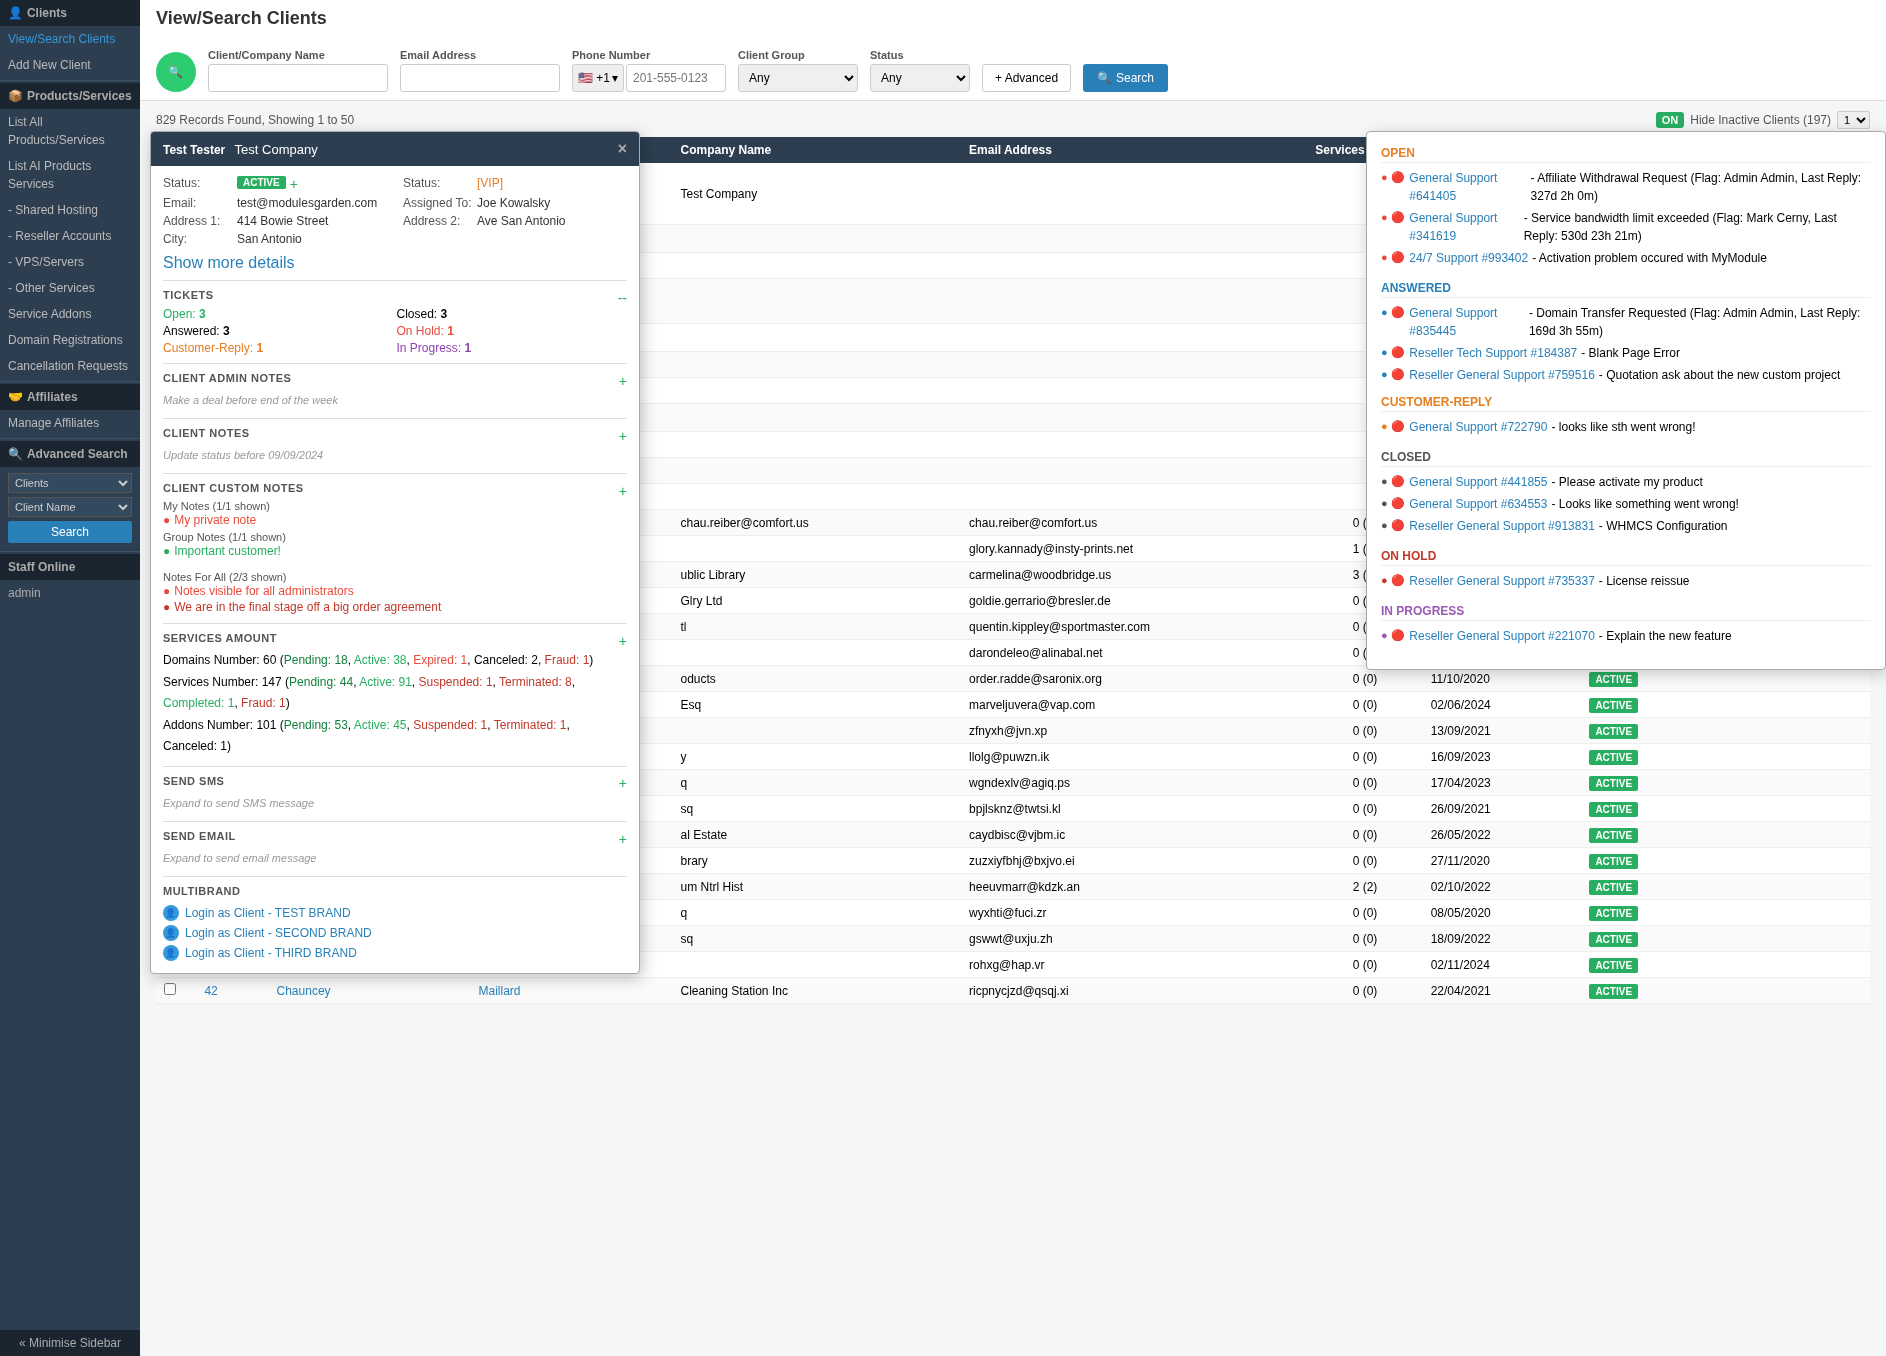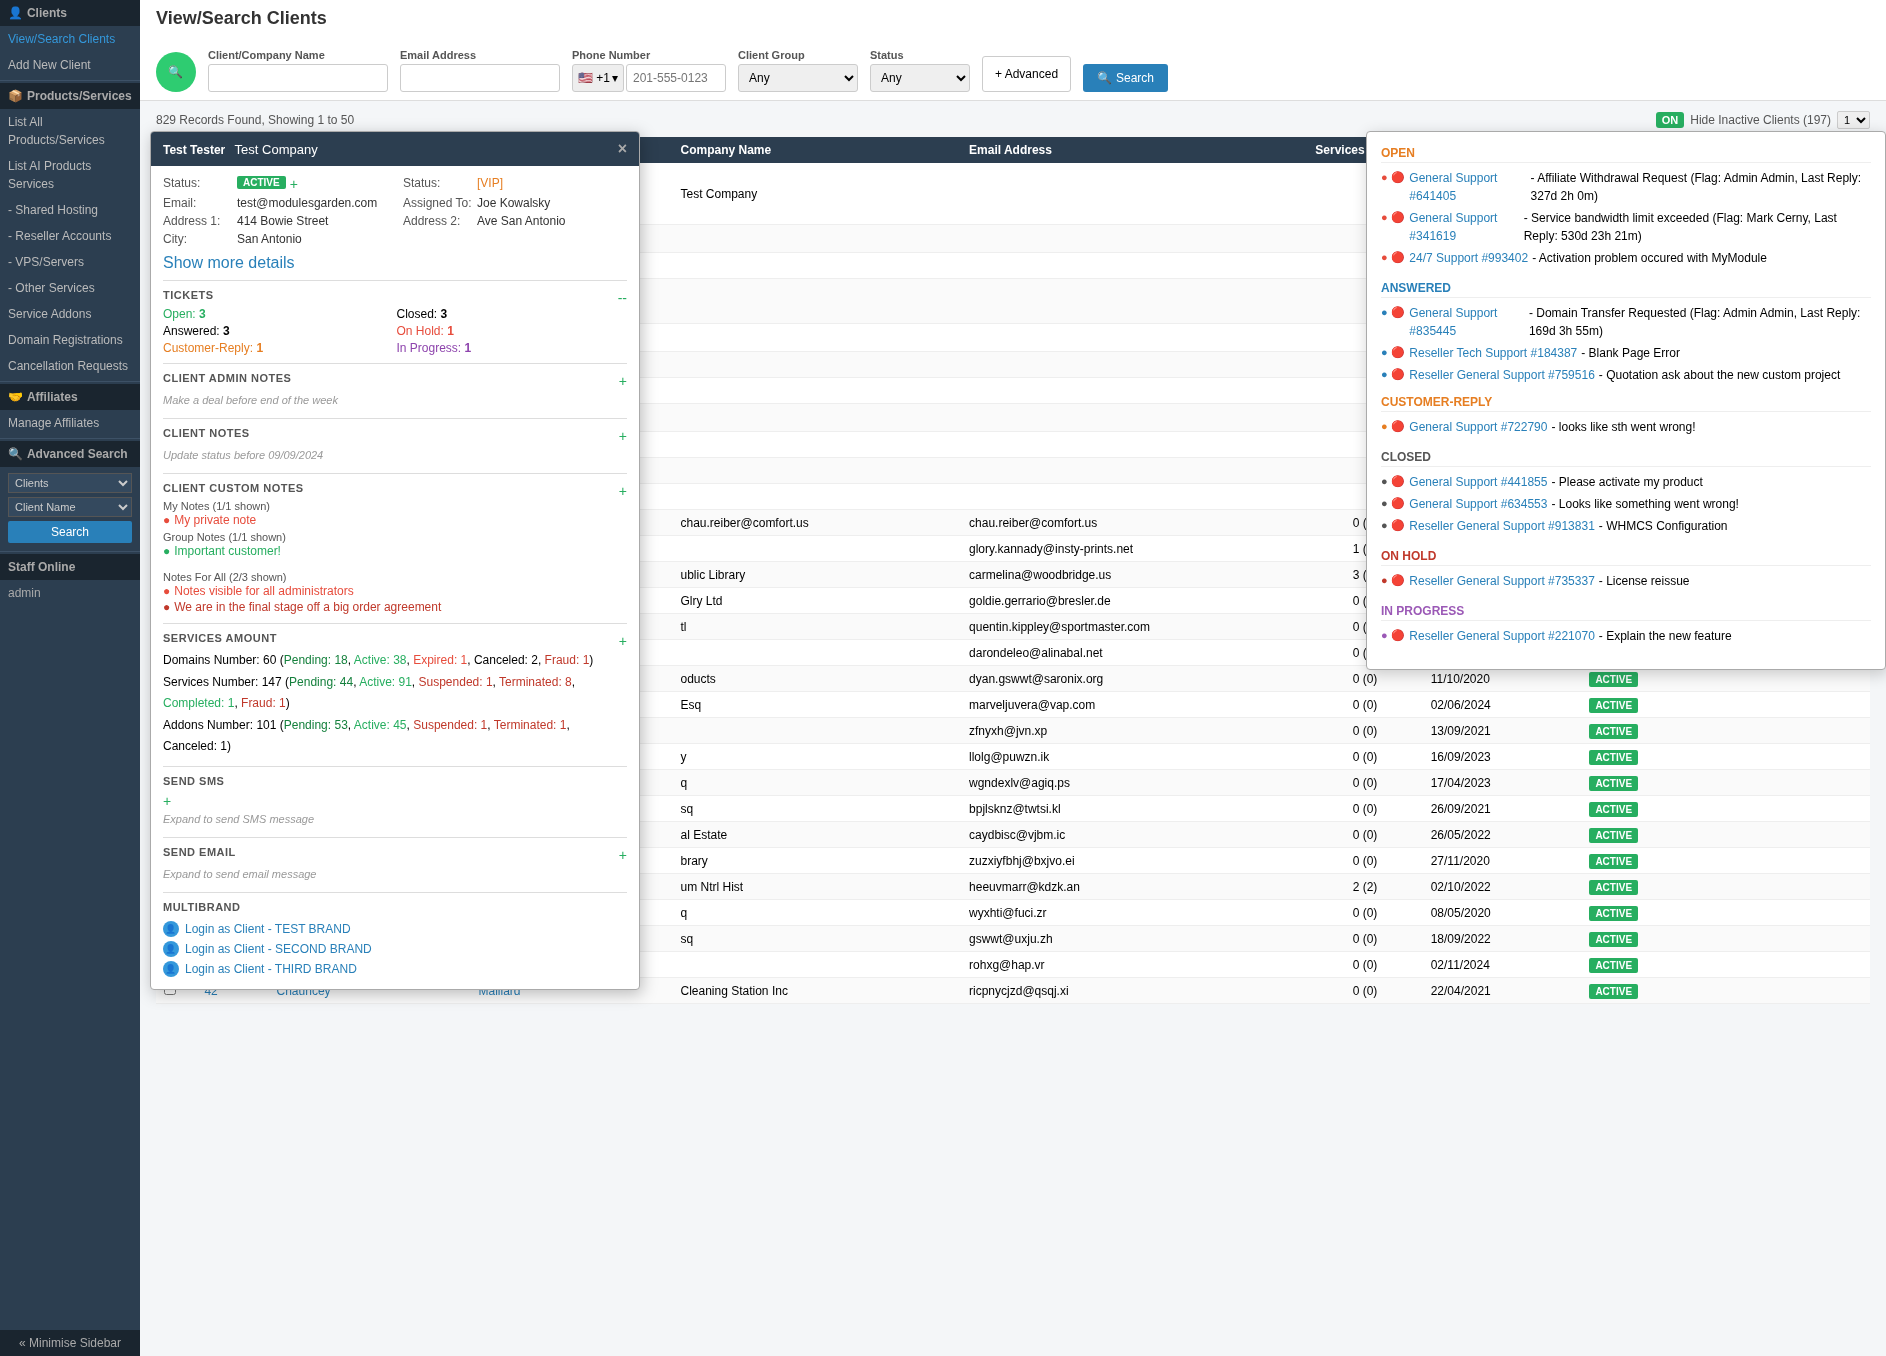--- a/index.html
+++ b/index.html
@@ -120,21 +120,21 @@
       gap: 2px;
       height: 28px;
     }
     .btn-advanced {
       background: #fff;
       border: 1px solid #ccc;
       border-radius: 3px;
       padding: 13px 12px;
       font-size: 12px;
       cursor: pointer;
-      height: 36px;
+      height: 28px;
       display: flex;
       align-items: center;
       gap: 4px;
     }
     .btn-search {
       background: #2980b9;
       color: white;
       border: none;
       border-radius: 3px;
       padding: 5px 14px;
@@ -791,21 +791,21 @@
       <td>18/03/2024</td>
       <td><span class="badge-active">ACTIVE</span></td>
       <td></td>
     </tr>
           <tr>
       <td><input type="checkbox" style=""></td>
       <td><span class="link-blue"></span></td>
       <td><span class="link-blue"></span></td>
       <td><span class="link-blue"></span></td>
       <td>oducts</td>
-      <td>dyan.gswwt@saronix.org</td>
+      <td>order.radde@saronix.org</td>
       <td style="text-align:center;">0 (0)</td>
       <td>11/10/2020</td>
       <td><span class="badge-active">ACTIVE</span></td>
       <td></td>
     </tr>
           <tr>
       <td><input type="checkbox" style=""></td>
       <td><span class="link-blue"></span></td>
       <td><span class="link-blue"></span></td>
       <td><span class="link-blue"></span></td>
@@ -1076,21 +1076,21 @@
               <span class="plus-icon">+</span>
             </div>
             <div class="services-text">
               <div><span>Domains Number: 60</span> (<span class="pending">Pending: 18</span>, <span class="active-s">Active: 38</span>, <span class="expired">Expired: 1</span>, <span>Canceled: 2</span>, <span class="fraud">Fraud: 1</span>)</div>
               <div><span>Services Number: 147</span> (<span class="pending">Pending: 44</span>, <span class="active-s">Active: 91</span>, <span class="suspended">Suspended: 1</span>, <span class="terminated">Terminated: 8</span>, <span class="completed">Completed: 1</span>, <span class="fraud">Fraud: 1</span>)</div>
               <div><span>Addons Number: 101</span> (<span class="pending">Pending: 53</span>, <span class="active-s">Active: 45</span>, <span class="suspended">Suspended: 1</span>, <span class="terminated">Terminated: 1</span>, <span>Canceled: 1</span>)</div>
             </div>
           </div>
 
           <div class="popup-section">
-            <div style="display:flex;justify-content:space-between;align-items:flex-start;flex-direction:column;">
+            <div style="display:flex;justify-content:space-between;align-items:flex-start;">
               <div class="popup-section-title">SEND SMS</div>
               <span class="plus-icon">+</span>
             </div>
             <div class="note-text">Expand to send SMS message</div>
           </div>
 
           <div class="popup-section">
             <div style="display:flex;justify-content:space-between;align-items:center;">
               <div class="popup-section-title">SEND EMAIL</div>
               <span class="plus-icon">+</span>

